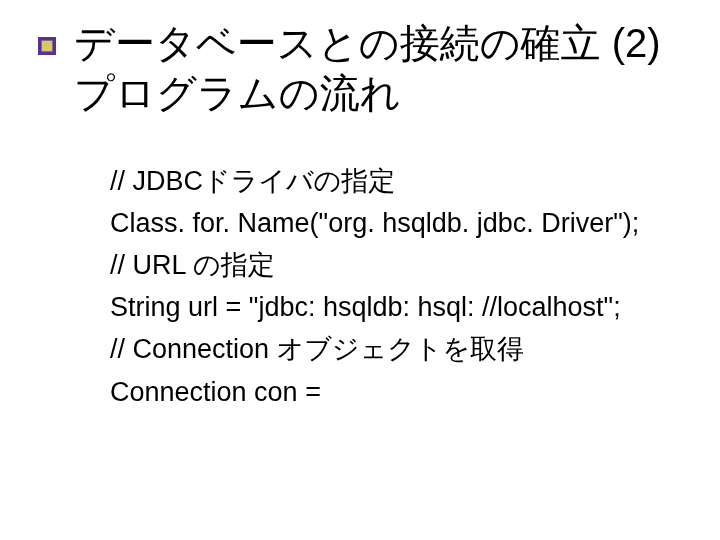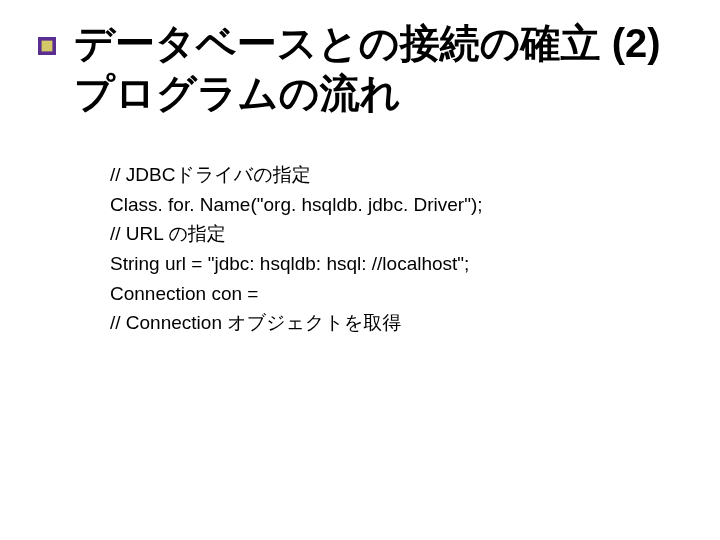--- a/index.html
+++ b/index.html
@@ -35,29 +35,29 @@
     }
     .title-bullet svg {
       width: 100%;
       height: 100%;
       display: block;
     }
     .title-text {
       font-size: 40px;
       line-height: 1.25;
       color: #000000;
-      font-weight: 700;
+      font-weight: 400;
       letter-spacing: 0px;
     }
     .body-area {
       padding-left: 110px;
       padding-right: 20px;
     }
     .body-line {
-      font-size: 19px;
+      font-size: 27px;
       line-height: 1.56;
       color: #000000;
       font-family: "Tahoma", "Hiragino Kaku Gothic Pro", "Meiryo", sans-serif;
       white-space: nowrap;
     }
   </style>
 </head>
 <body>
 
 <div class="slide">
@@ -68,16 +68,16 @@
         <rect x="4" y="4" width="12" height="12" fill="#d4c968"></rect>
       </svg>
     </div>
     <div class="title-text">データベースとの接続の確立 (2)<br>プログラムの流れ</div>
   </div>
   <div class="body-area">
     <div class="body-line">// JDBCドライバの指定</div>
     <div class="body-line">Class. for. Name("org. hsqldb. jdbc. Driver");</div>
     <div class="body-line">// URL の指定</div>
     <div class="body-line">String url = "jdbc: hsqldb: hsql: //localhost";</div>
+    <div class="body-line">// Connection オブジェクトを取得</div>
     <div class="body-line">Connection con =</div>
-    <div class="body-line">// Connection オブジェクトを取得</div>
   </div>
 </div>
 
 </body></html>

